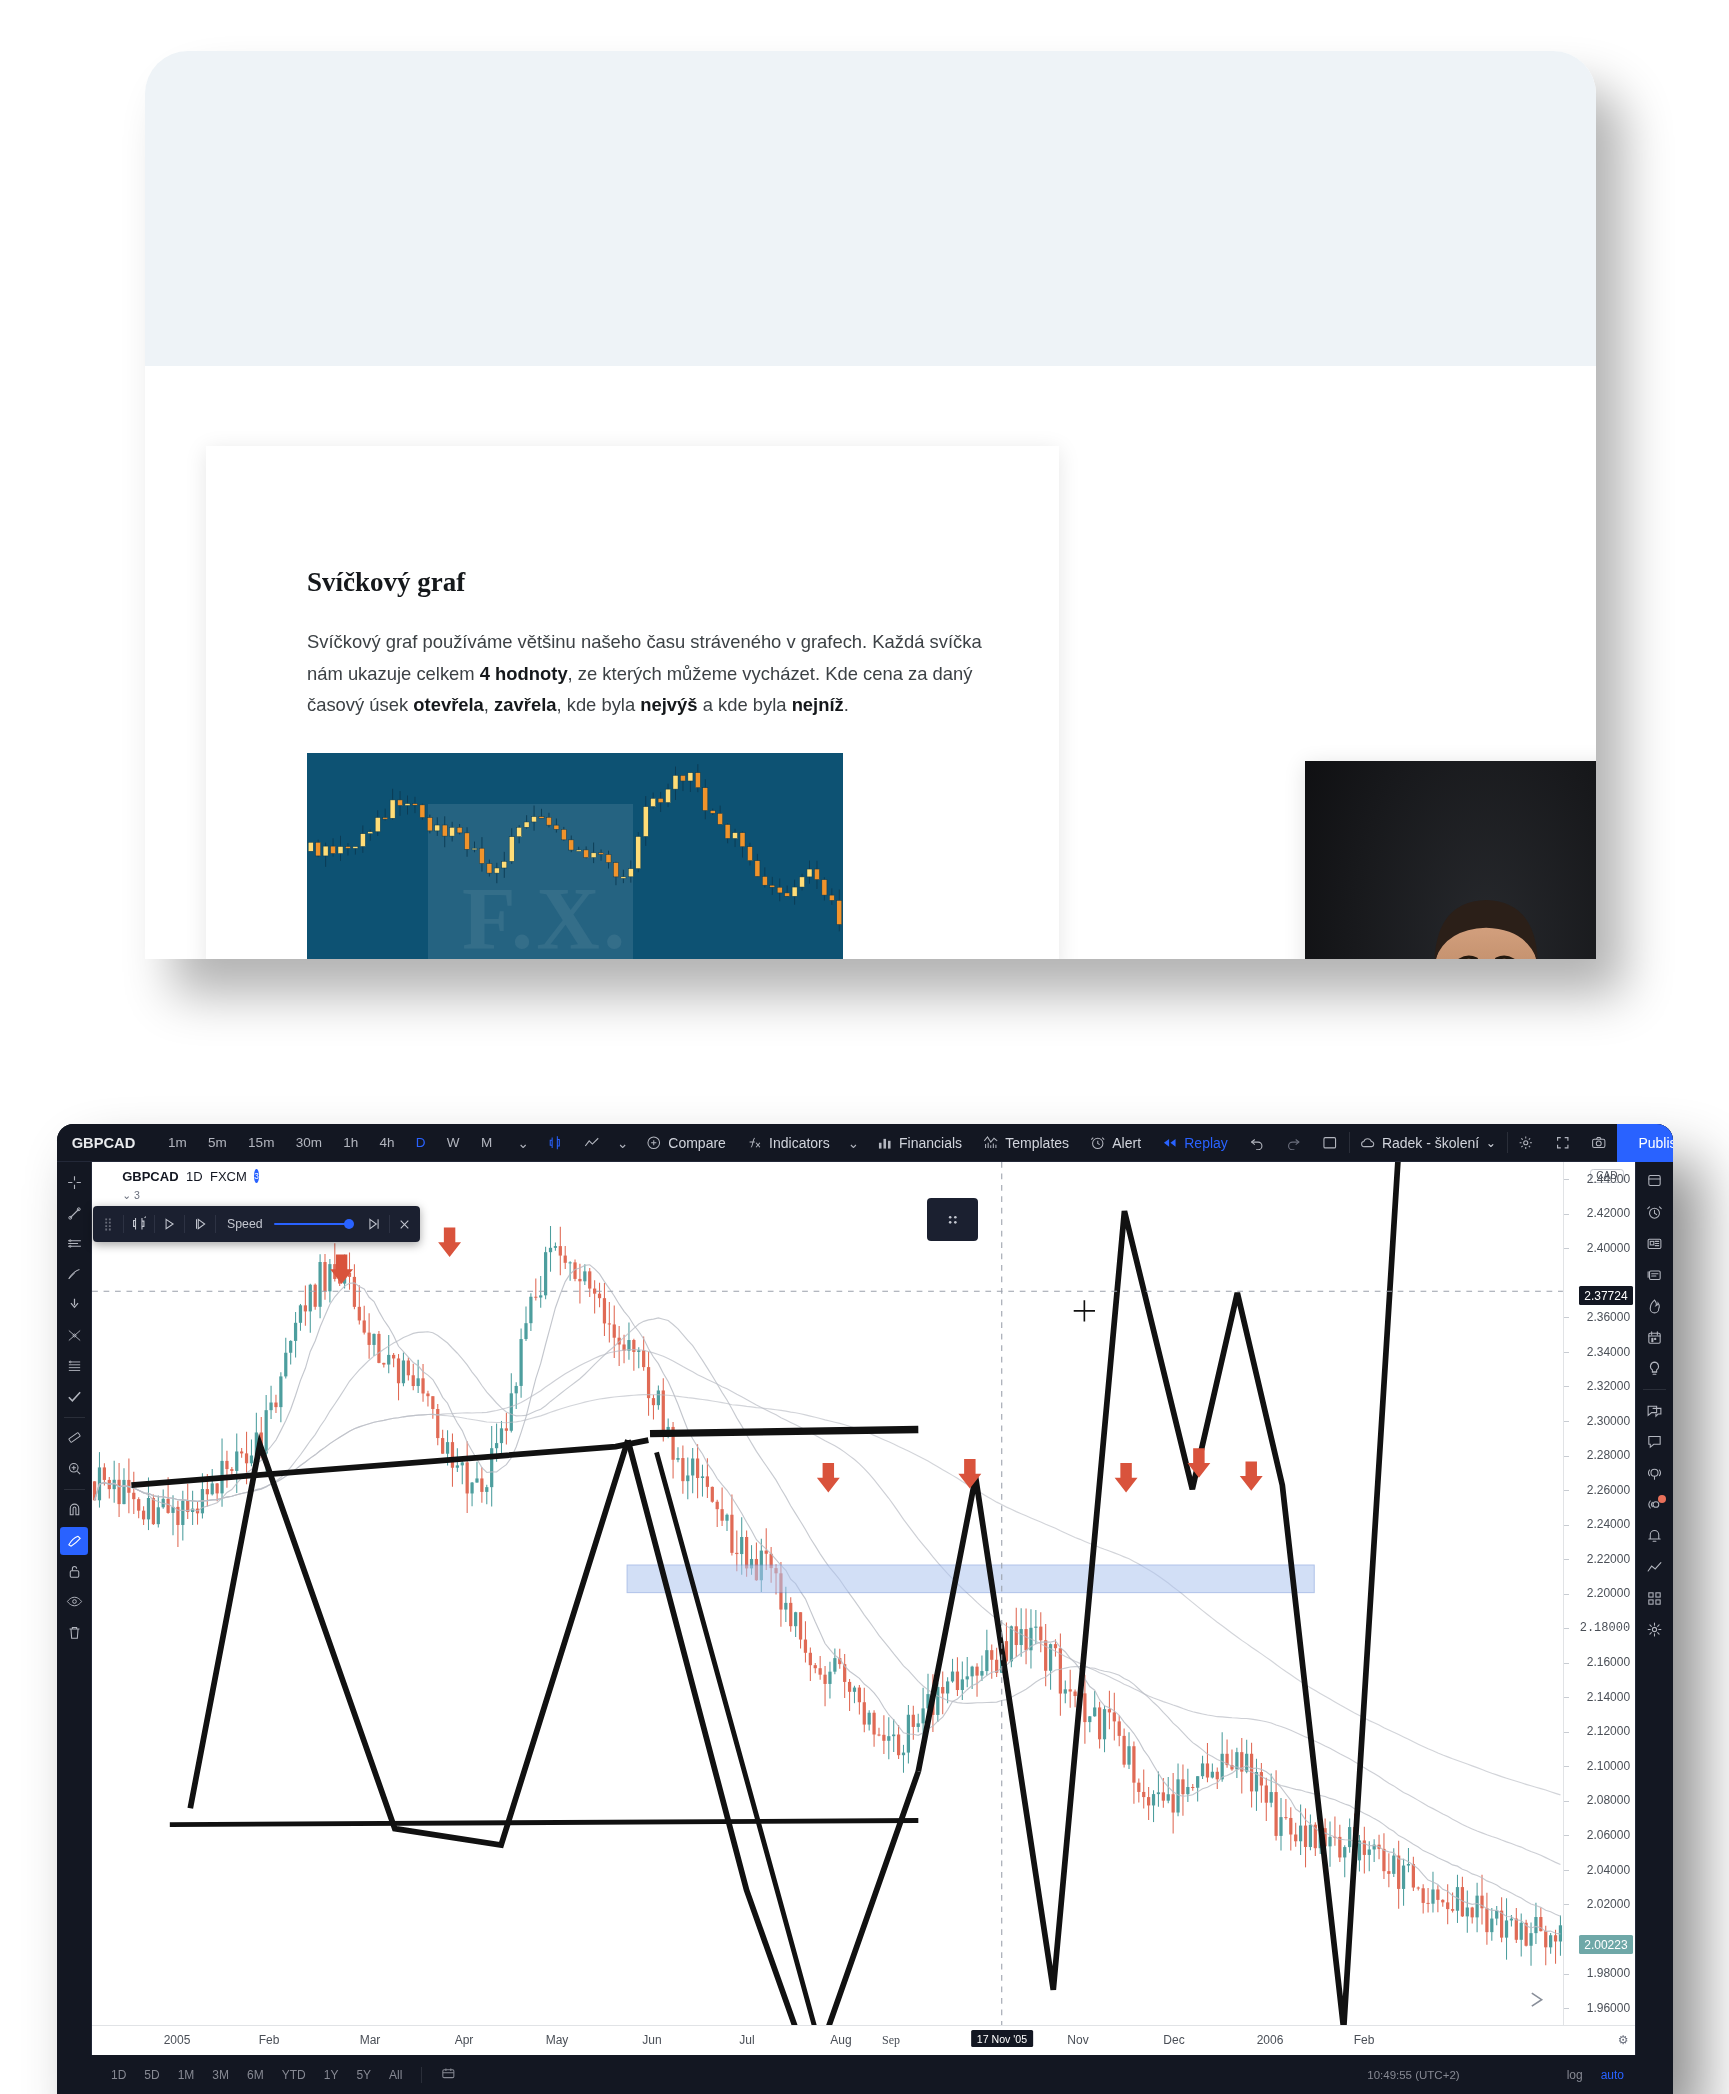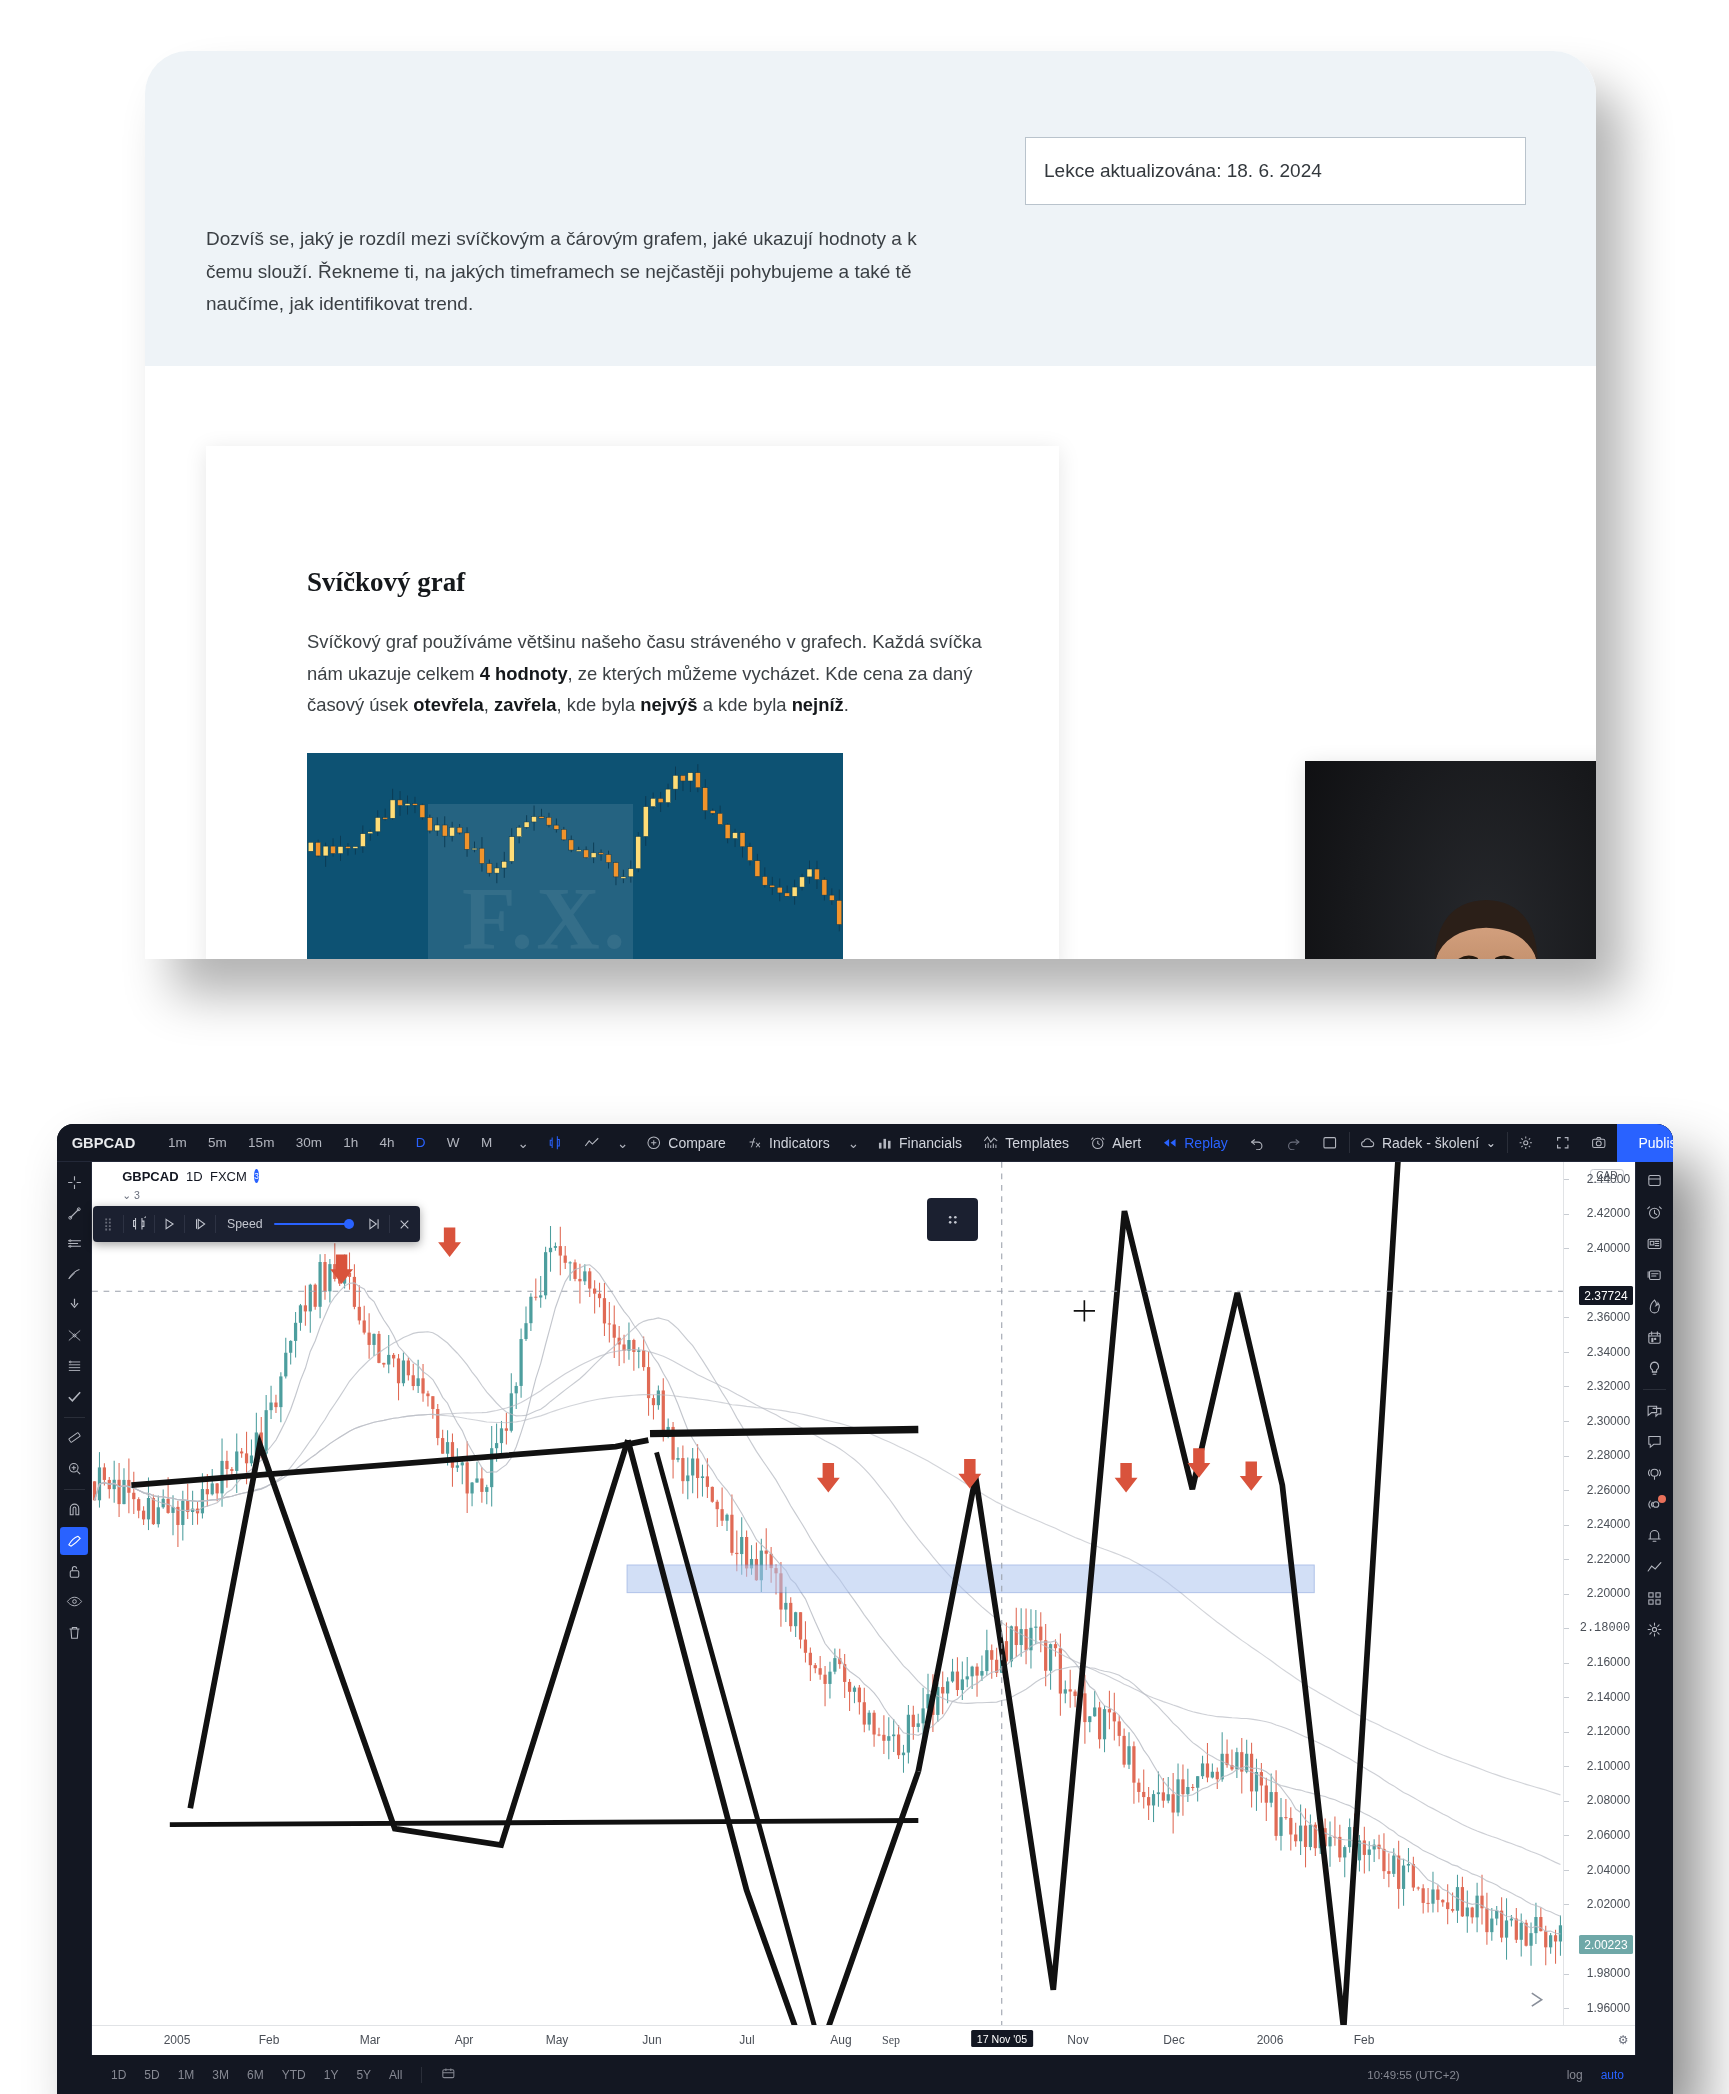--- a/index.html
+++ b/index.html
@@ -206,24 +206,20 @@
   }
 </style>
 </head>
 <body>
 
 <div id="stage">
 
   <div class="lesson-card">
 
     <div class="lesson-head">
-      <div class="lesson-sub">Dozvíš se, jaký je rozdíl mezi svíčkovým a čárovým grafem, jaké ukazují hodnoty a k čemu slouží. Řekneme ti, na jakých timeframech se nejčastěji pohybujeme a také tě naučíme, jak identifikovat trend.</div>
-      <div class="date-box">
-        <span>Lekce aktualizována: 18. 6. 2024</span>
-      </div>
     </div>
 
     <div class="body-wrap">
 
       <div class="article">
         <div class="art-h2">Svíčkový graf</div>
         <div class="art-p"><span>Svíčkový graf používáme většinu našeho času stráveného v grafech. Každá svíčka nám ukazuje celkem </span><b>4 hodnoty</b><span>, ze kterých můžeme vycházet. Kde cena za daný časový úsek </span><b>otevřela</b><span>, </span><b>zavřela</b><span>, kde byla </span><b>nejvýš</b><span> a kde byla </span><b>nejníž</b><span>.</span></div>
 
         <div class="mini-chart">
           <div class="wm-box"></div>

